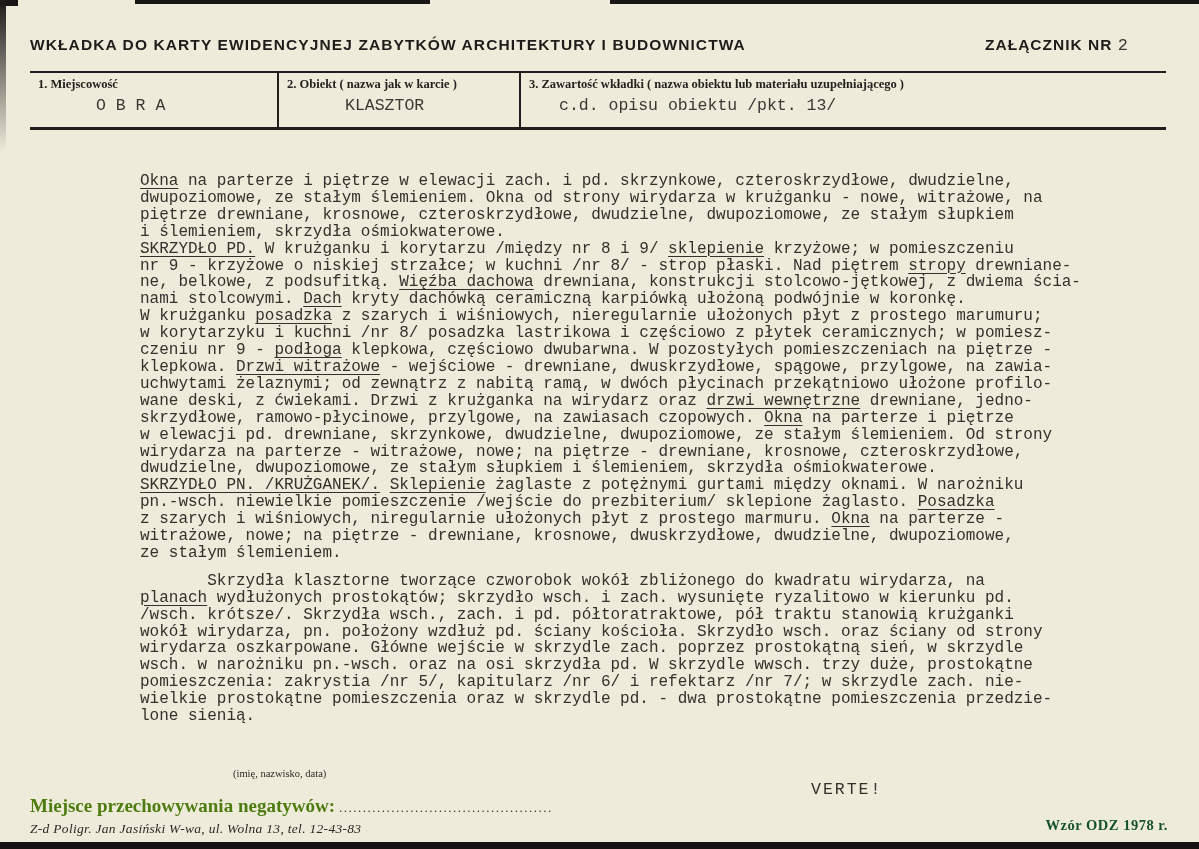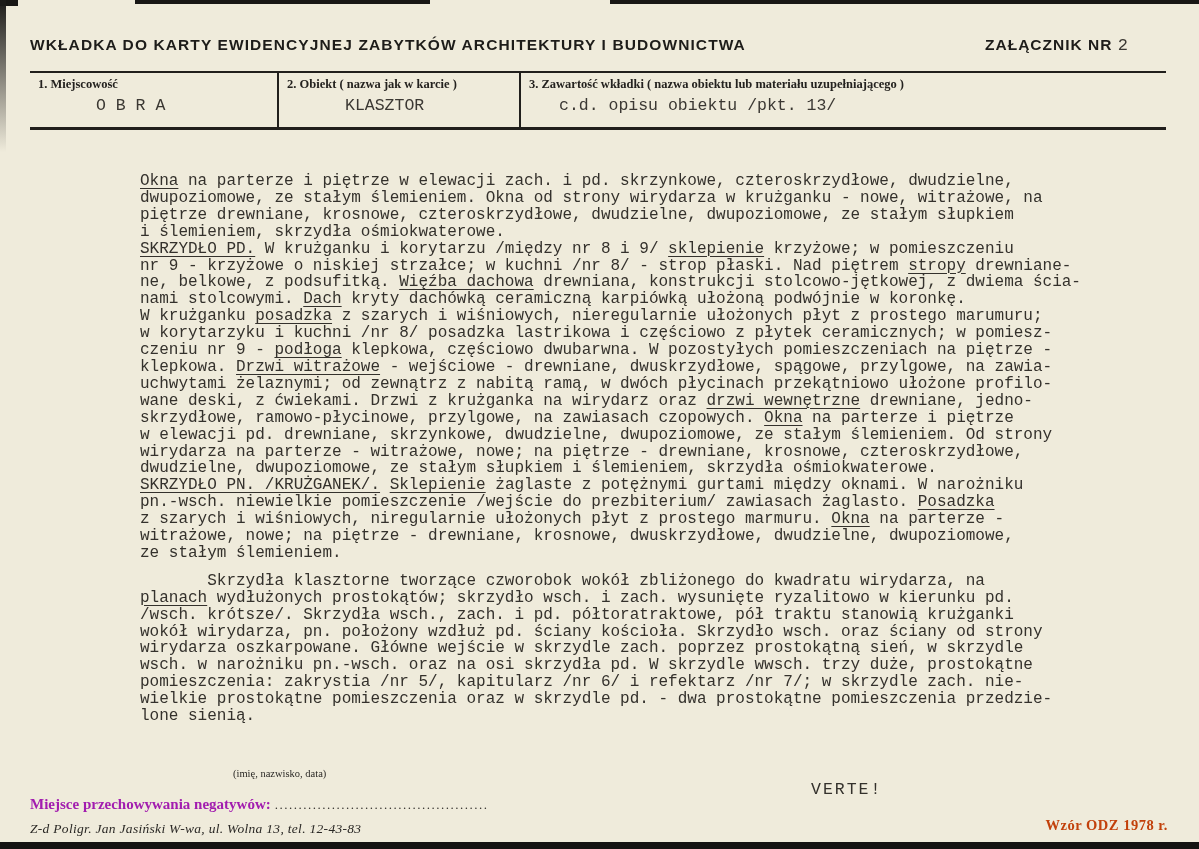--- a/index.html
+++ b/index.html
@@ -71,29 +71,29 @@
   .founder-hint{
     position:absolute;left:233px;top:768px;
     font-size:10.5px;color:#2a2825;white-space:nowrap;
   }
   .verte{
     position:absolute;left:811px;top:780px;
     font-family:"Liberation Mono","DejaVu Sans Mono",monospace;
     font-size:16.5px;letter-spacing:2px;color:#34312c;
   }
   .negatives-row{position:absolute;left:30px;top:795px;white-space:nowrap;}
-  .negatives-label{font-weight:bold;font-size:15px;color:#a21caf;}
+  .negatives-label{font-weight:bold;font-size:19px;color:#4d7c0f;}
   .negatives-dots{font-size:13px;letter-spacing:1.5px;color:#3a3733;}
   .printer-line{
     position:absolute;left:30px;top:821px;
     font-style:italic;font-size:13.5px;color:#2a2825;letter-spacing:0.3px;
   }
   .form-model{
     position:absolute;right:31px;top:817px;
-    font-weight:bold;font-size:14.5px;color:#c2410c;letter-spacing:0.5px;
+    font-weight:bold;font-size:14.5px;color:#14532d;letter-spacing:0.5px;
   }
   .bottom-bar{position:absolute;left:0;top:842px;width:1199px;height:7px;background:#141312;}
 </style>
 </head>
 <body>
 
 <div class="page">
 
   <div class="artifact" style="left:0;top:0;width:18px;height:6px;"></div>
   <div class="artifact" style="left:135px;top:0;width:295px;height:4px;"></div>
@@ -136,21 +136,21 @@
         <div class="tline"><span>w korytarzyku i kuchni /nr 8/ posadzka lastrikowa i częściowo z płytek ceramicznych; w pomiesz-</span></div>
         <div class="tline"><span>czeniu nr 9 - </span><span class="u">podłoga</span><span> klepkowa, częściowo dwubarwna. W pozostyłych pomieszczeniach na piętrze -</span></div>
         <div class="tline"><span>klepkowa. </span><span class="u">Drzwi witrażowe</span><span> - wejściowe - drewniane, dwuskrzydłowe, spągowe, przylgowe, na zawia-</span></div>
         <div class="tline"><span>uchwytami żelaznymi; od zewnątrz z nabitą ramą, w dwóch płycinach przekątniowo ułożone profilo-</span></div>
         <div class="tline"><span>wane deski, z ćwiekami. Drzwi z krużganka na wirydarz oraz </span><span class="u">drzwi wewnętrzne</span><span> drewniane, jedno-</span></div>
         <div class="tline"><span>skrzydłowe, ramowo-płycinowe, przylgowe, na zawiasach czopowych. </span><span class="u">Okna</span><span> na parterze i piętrze</span></div>
         <div class="tline"><span>w elewacji pd. drewniane, skrzynkowe, dwudzielne, dwupoziomowe, ze stałym ślemieniem. Od strony</span></div>
         <div class="tline"><span>wirydarza na parterze - witrażowe, nowe; na piętrze - drewniane, krosnowe, czteroskrzydłowe,</span></div>
         <div class="tline"><span>dwudzielne, dwupoziomowe, ze stałym słupkiem i ślemieniem, skrzydła ośmiokwaterowe.</span></div>
         <div class="tline"><span class="u">SKRZYDŁO PN. /KRUŻGANEK/.</span><span> </span><span class="u">Sklepienie</span><span> żaglaste z potężnymi gurtami między oknami. W narożniku</span></div>
-        <div class="tline"><span>pn.-wsch. niewielkie pomieszczenie /wejście do prezbiterium/ zawiasach żaglasto. </span><span class="u">Posadzka</span></div>
+        <div class="tline"><span>pn.-wsch. niewielkie pomieszczenie /wejście do prezbiterium/ sklepione żaglasto. </span><span class="u">Posadzka</span></div>
         <div class="tline"><span>z szarych i wiśniowych, niregularnie ułożonych płyt z prostego marmuru. </span><span class="u">Okna</span><span> na parterze -</span></div>
         <div class="tline"><span>witrażowe, nowe; na piętrze - drewniane, krosnowe, dwuskrzydłowe, dwudzielne, dwupoziomowe,</span></div>
         <div class="tline"><span>ze stałym ślemieniem.</span></div>
       </div>
       <div class="para">
         <div class="tline"><span>       Skrzydła klasztorne tworzące czworobok wokół zbliżonego do kwadratu wirydarza, na</span></div>
         <div class="tline"><span class="u">planach</span><span> wydłużonych prostokątów; skrzydło wsch. i zach. wysunięte ryzalitowo w kierunku pd.</span></div>
         <div class="tline"><span>/wsch. krótsze/. Skrzydła wsch., zach. i pd. półtoratraktowe, pół traktu stanowią krużganki</span></div>
         <div class="tline"><span>wokół wirydarza, pn. położony wzdłuż pd. ściany kościoła. Skrzydło wsch. oraz ściany od strony</span></div>
         <div class="tline"><span>wirydarza oszkarpowane. Główne wejście w skrzydle zach. poprzez prostokątną sień, w skrzydle</span></div>

